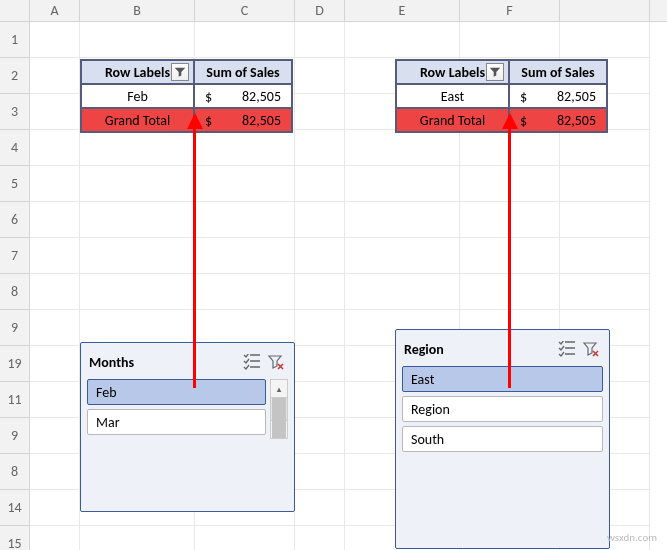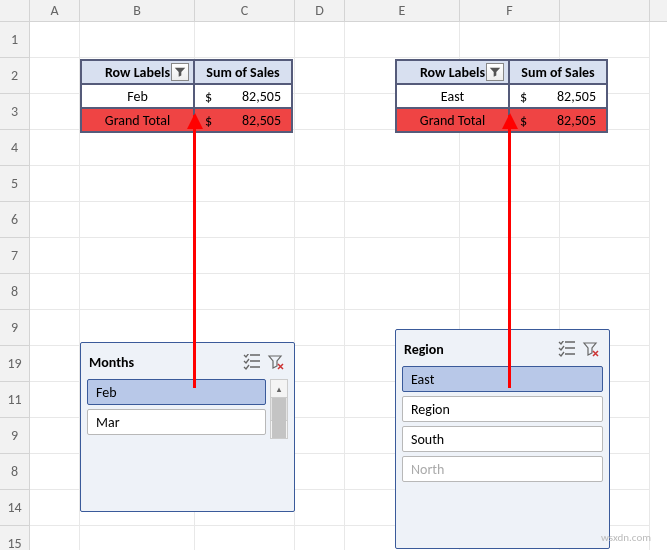--- a/index.html
+++ b/index.html
@@ -184,21 +184,21 @@
       border-left: 8px solid transparent;
       border-right: 8px solid transparent;
       border-bottom: 16px solid #ff0000;
     }
     .arrow1 { top: 115px; left: 193px; height: 273px; }
     .arrow2 { top: 115px; left: 508px; height: 273px; }
 
     .watermark {
       position: absolute;
       bottom: 6px;
-      right: 16px;
+      right: 10px;
       color: #bbb;
       font-size: 11px;
     }
   </style>
 </head>
 <body>
 
 <div class="grid">
   <div class="col-headers">
     <div class="corner"></div>
@@ -523,23 +523,20 @@
     <div class="slicer-items">
       <div class="slicer-item selected">
           <span>East</span>
         </div>
       <div class="slicer-item">
           <span>Region</span>
         </div>
       <div class="slicer-item">
           <span>South</span>
         </div>
-      <div class="slicer-item dimmed">
-          <span>North</span>
-        </div>
     </div>
   </div>
 </div>
 
 <div class="arrow arrow1"></div>
 <div class="arrow arrow2"></div>
 
 <div class="watermark">wsxdn.com</div>
 
 </body></html>

